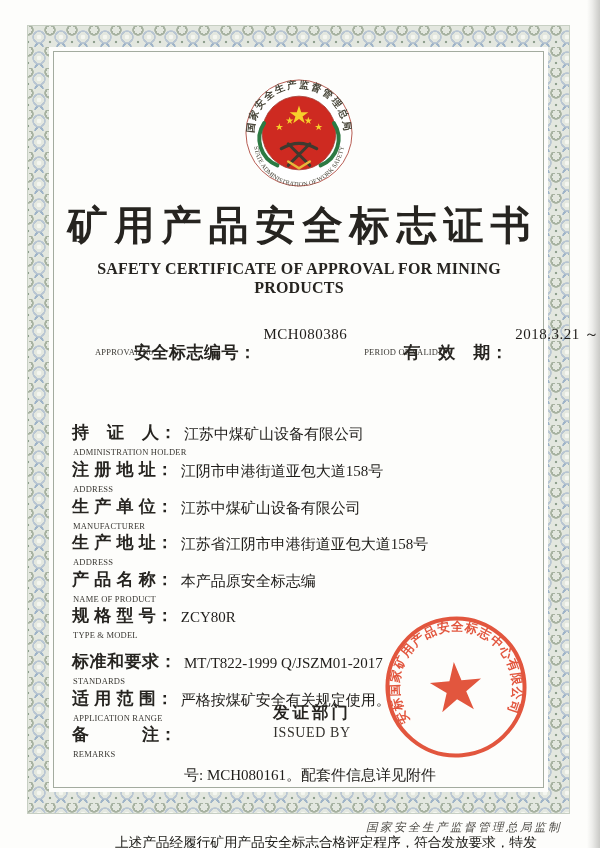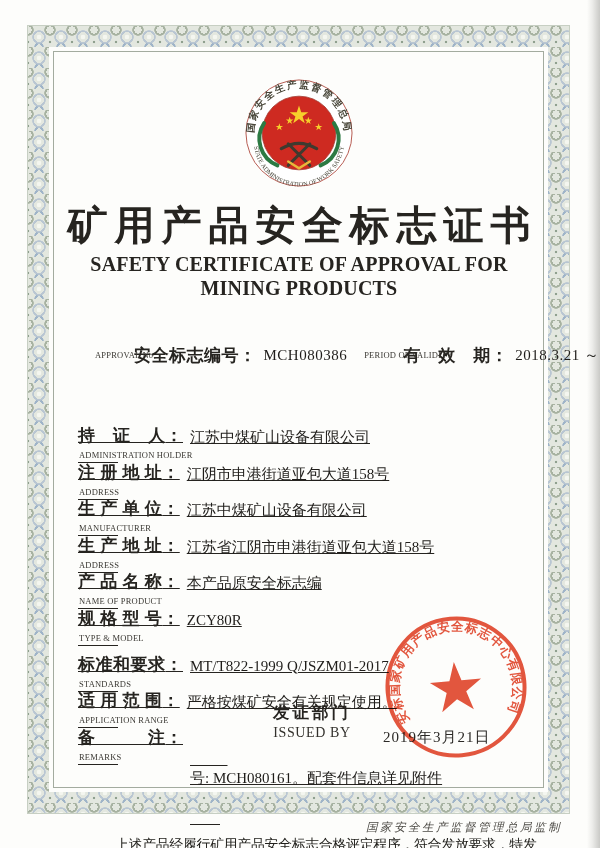--- a/index.html
+++ b/index.html
@@ -24,30 +24,30 @@
     box-shadow:0 0 0 1px #c7cfc3;
   }
   .frame-hole{position:absolute;top:47px;left:49px;right:52px;bottom:56px;background:#fdfdfb;}
   .inner-line{position:absolute;top:51px;left:53px;right:56px;bottom:60px;border:1px solid #a3ab9f;}
   .scan-edge{position:absolute;top:0;right:0;width:13px;height:100%;
     background:linear-gradient(to right,rgba(120,120,114,0) 0%,rgba(120,120,114,0.12) 40%,rgba(105,105,100,0.35) 100%);}
   
   .content{position:absolute;left:54px;top:54px;width:490px;}
   .emblem{display:block;margin:24px auto 0;}
   .title-zh{margin-top:14px;text-align:center;font-size:40px;font-weight:bold;letter-spacing:7px;text-indent:7px;line-height:1.2;}
-  .title-en{margin-top:2px;text-align:center;font-size:20px;font-weight:bold;line-height:1.2;letter-spacing:0.2px;}
+  .title-en{margin-top:9px;text-align:center;font-size:16px;font-weight:bold;line-height:1.2;letter-spacing:0.2px;}
   .fld{display:flex;align-items:flex-start;line-height:20px;}
   .labwrap{position:relative;white-space:pre;}
   .lab{font-size:17px;font-weight:600;letter-spacing:0.5px;}
   .cap{position:absolute;left:1px;top:19px;font-size:8.5px;letter-spacing:0.2px;white-space:nowrap;color:#3a3833;font-weight:normal;}
   .val{font-size:15px;margin-left:7px;white-space:pre;color:#1f1d1a;padding-top:1px;}
   .approval-row{display:flex;margin:26px 0 0 40px;}
   .approval-row .fld-validity{margin-left:16px;}
-  .approval-row .val{letter-spacing:0.5px;margin-top:18px;}
-  .rows{margin:20px 0 0 24px;text-decoration:underline;}
+  .approval-row .val{letter-spacing:0.5px;}
+  .rows{margin:20px 0 0 18px;}
   .row{height:36.6px;}
   .row.sp{margin-top:9px;}
   .row.tall{height:auto;}
   .val .vline{line-height:19.5px;}
   .statement{margin:6px 2px 0 32px;width:458px;font-size:13.8px;line-height:22px;text-indent:2.1em;letter-spacing:-0.2px;color:#21201c;}
   .issued{position:absolute;left:236px;top:702px;width:152px;text-align:center;}
   .issued-zh{font-size:16.5px;font-weight:600;letter-spacing:3px;}
   .issued-en{font-size:14px;letter-spacing:0.6px;margin-top:1px;color:#33312c;}
   .issue-date{position:absolute;left:383px;top:728px;font-size:15px;letter-spacing:1px;color:#2b2926;}
   .stamp{position:absolute;left:380px;top:611px;width:152px;height:152px;transform:rotate(-5deg);mix-blend-mode:multiply;opacity:0.92;}
@@ -172,21 +172,20 @@
     </div>
 
     <div class="statement">上述产品经履行矿用产品安全标志合格评定程序，符合发放要求，特发此证。本证书的有效性依据持证人是否持续满足安全标志审核发放要求获得保持</div>
   </div>
 
   <div class="issued">
     <div class="issued-zh">发证部门</div>
     <div class="issued-en">ISSUED BY</div>
   </div>
 
-  <div class="issue-date">2019年3月21日</div>
 
   <svg class="stamp" viewBox="-76 -76 152 152">
     <circle r="68.5" fill="none" stroke="#e2482e" stroke-width="4"></circle>
     <use href="#star5" xlink:href="#star5" transform="translate(0,2) scale(27)" fill="#e2482e"></use>
     <text font-size="12.5" letter-spacing="0.8" font-weight="bold" fill="#e2482e">
       <textPath href="#stampArc" xlink:href="#stampArc" startOffset="50%" text-anchor="middle">安标国家矿用产品安全标志中心有限公司</textPath>
     </text>
   </svg>
 
   <div class="footer">国家安全生产监督管理总局监制</div>

